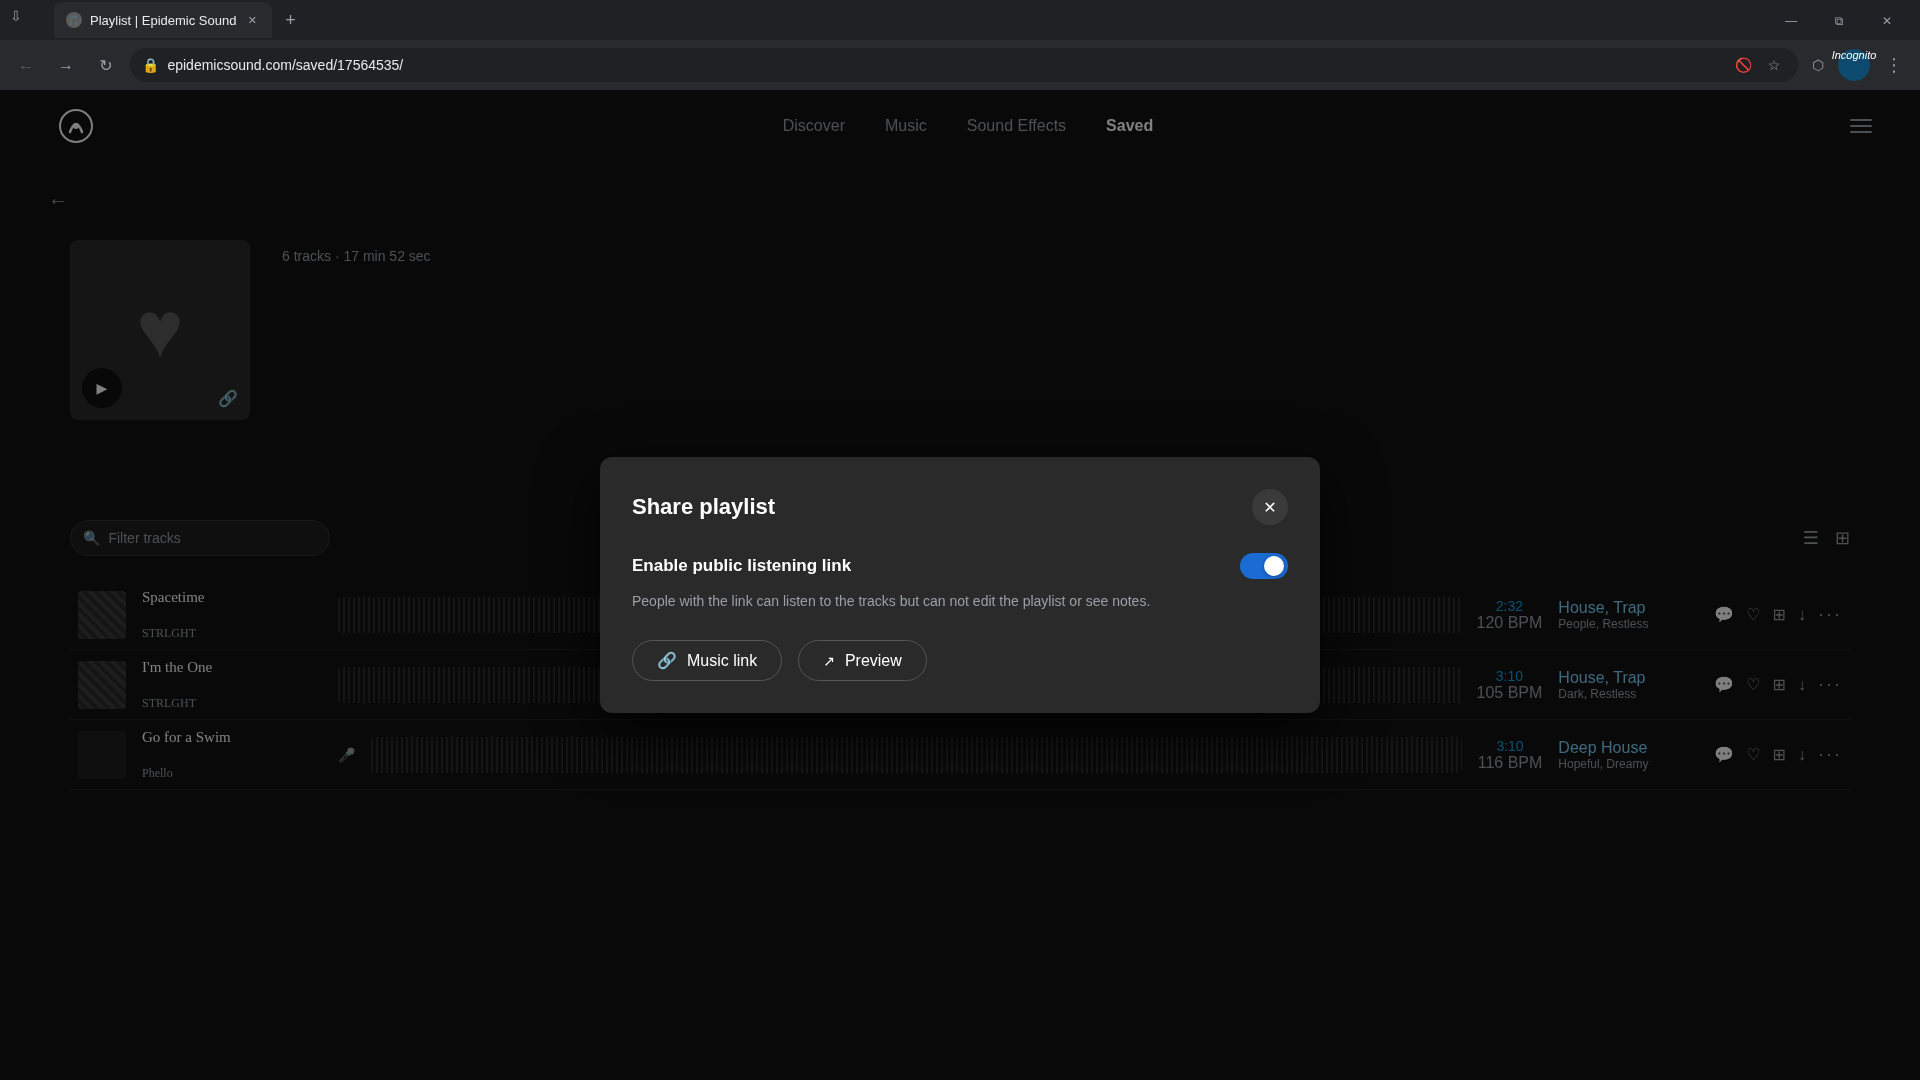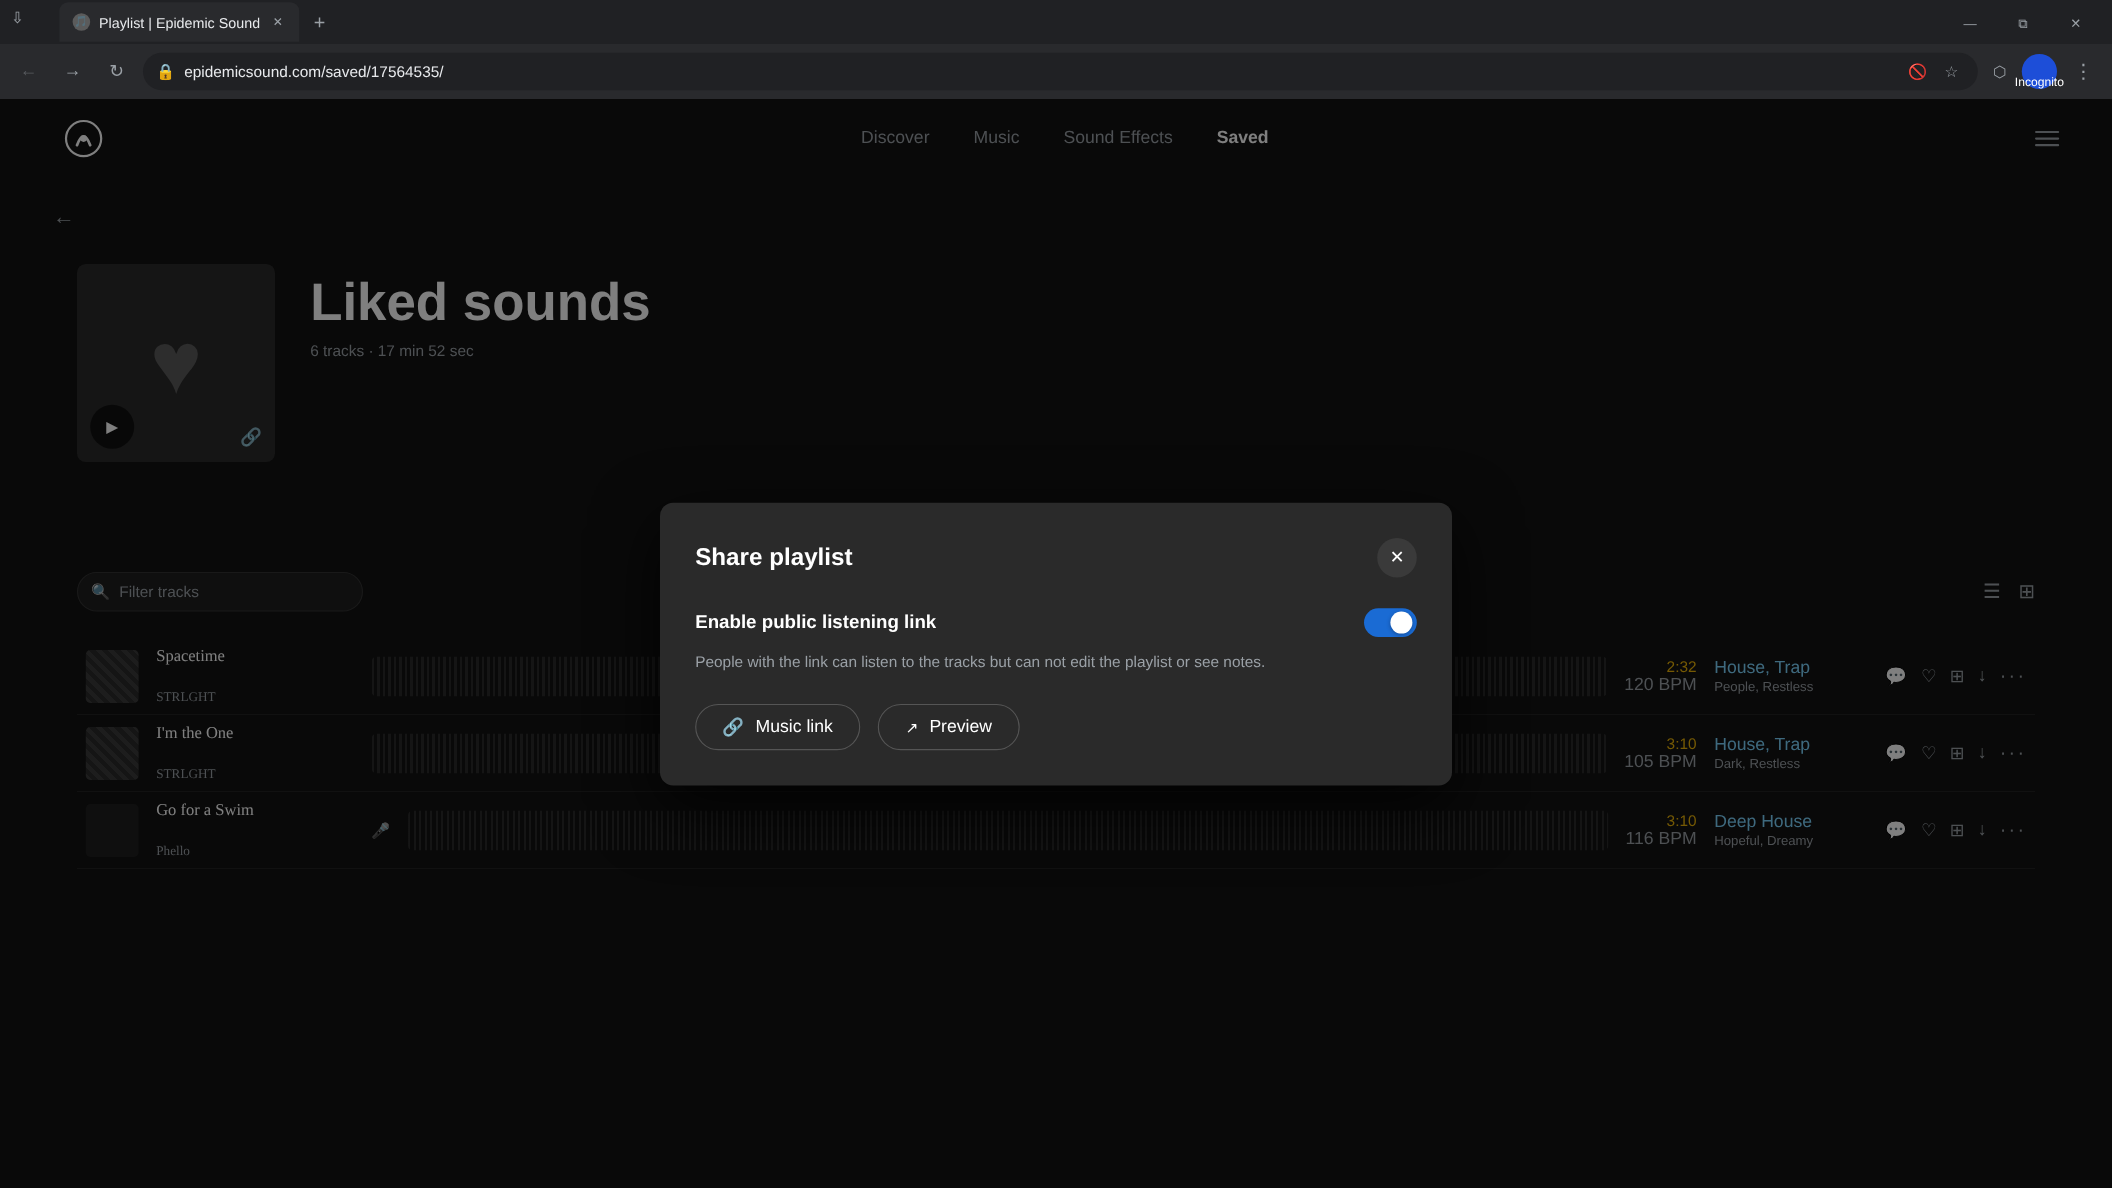--- a/index.html
+++ b/index.html
@@ -140,25 +140,26 @@
     .address-icon {
       width: 24px; height: 24px;
       display: flex; align-items: center; justify-content: center;
       color: #9aa0a6;
       font-size: 14px;
       cursor: pointer;
     }
     .profile-btn {
       width: 32px; height: 32px;
       border-radius: 50%;
-      background: #1d4ed8;
-      display: flex; align-items: flex-end; justify-content: center;
+      background: #0c4a6e;
+      display: flex; align-items: flex-start; justify-content: center;
       font-size: 11px;
       color: #fff;
       cursor: pointer;
+      font-style: italic;
     }
     .extensions-btn {
       width: 32px; height: 32px;
       display: flex; align-items: center; justify-content: center;
       color: #9aa0a6;
       font-size: 18px;
       cursor: pointer;
     }
 
     
@@ -395,21 +396,22 @@
       color: #9aa0a6;
       font-size: 14px;
       margin-right: 8px;
     }
     .track-duration {
       min-width: 60px;
       text-align: right;
     }
     .track-time {
       font-size: 14px;
-      color: #eab308;
+      color: #0ea5e9;
+      text-align: center;
     }
     .track-bpm {
       font-size: 16px;
       color: #9aa0a6;
     }
     .track-genre {
       min-width: 140px;
     }
     .track-genre-main {
       font-size: 16px;
@@ -613,21 +615,20 @@
     <span>←</span>
   </div>
 
   <div class="playlist-header">
     <div class="playlist-cover">
       <span class="heart-icon-large">♥</span>
       <div class="play-btn-overlay">▶</div>
       <div class="share-link-icon">🔗</div>
     </div>
     <div class="playlist-info">
-      <div class="playlist-title">Liked sounds</div>
       <div class="playlist-meta">6 tracks · 17 min 52 sec</div>
     </div>
   </div>
 
   <div class="filter-bar">
     <div class="filter-input">
       <span style="font-size:14px">🔍</span>
       <span style="color:#9aa0a6; font-size:14px;">Filter tracks</span>
     </div>
     <div class="filter-icons-right">

